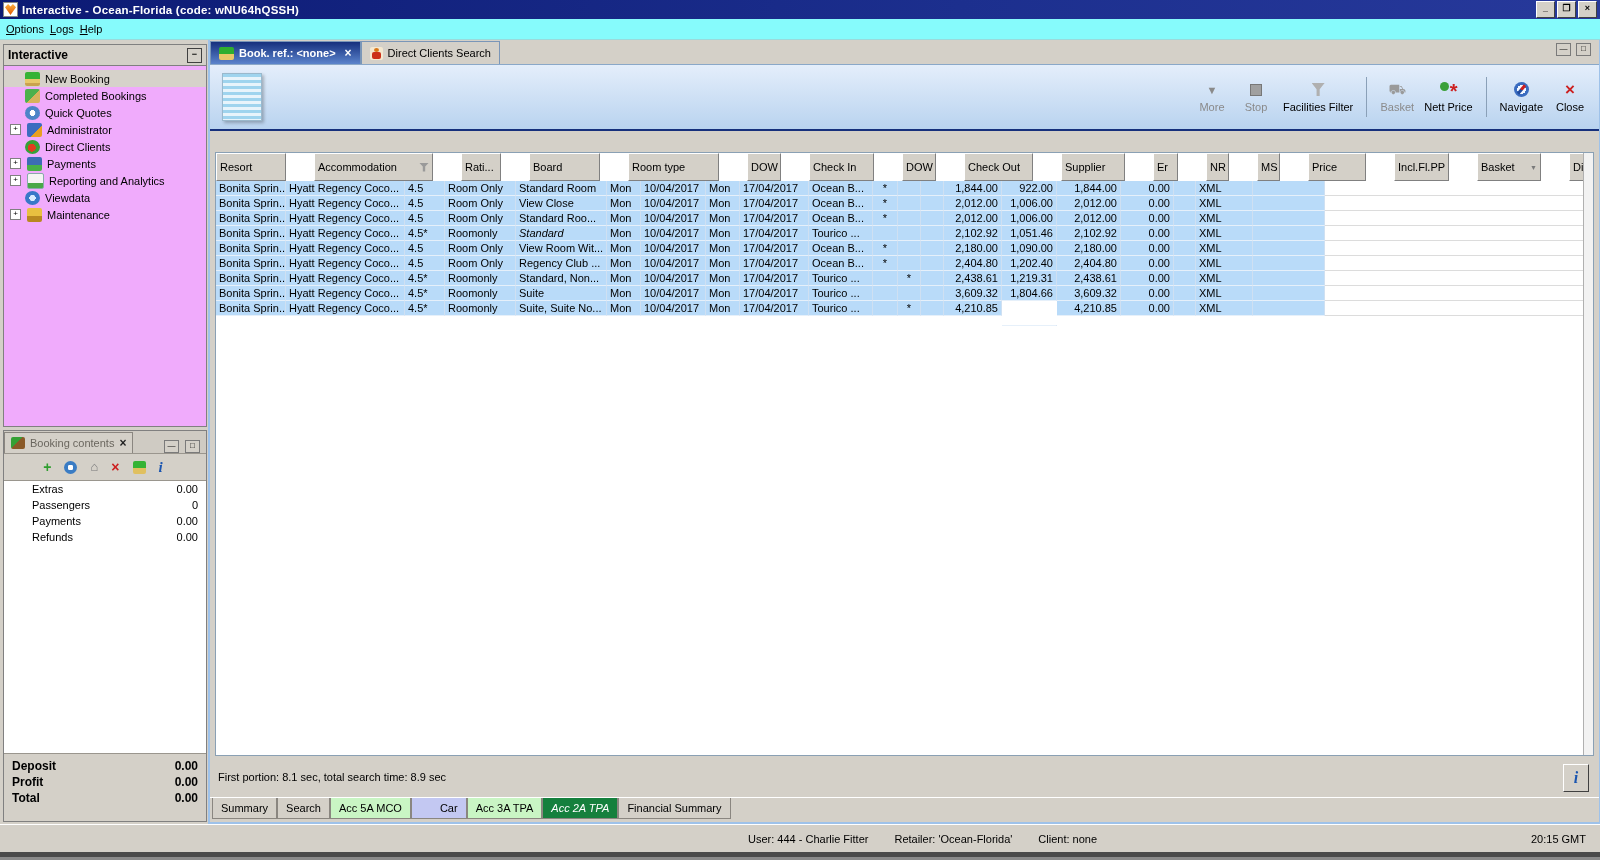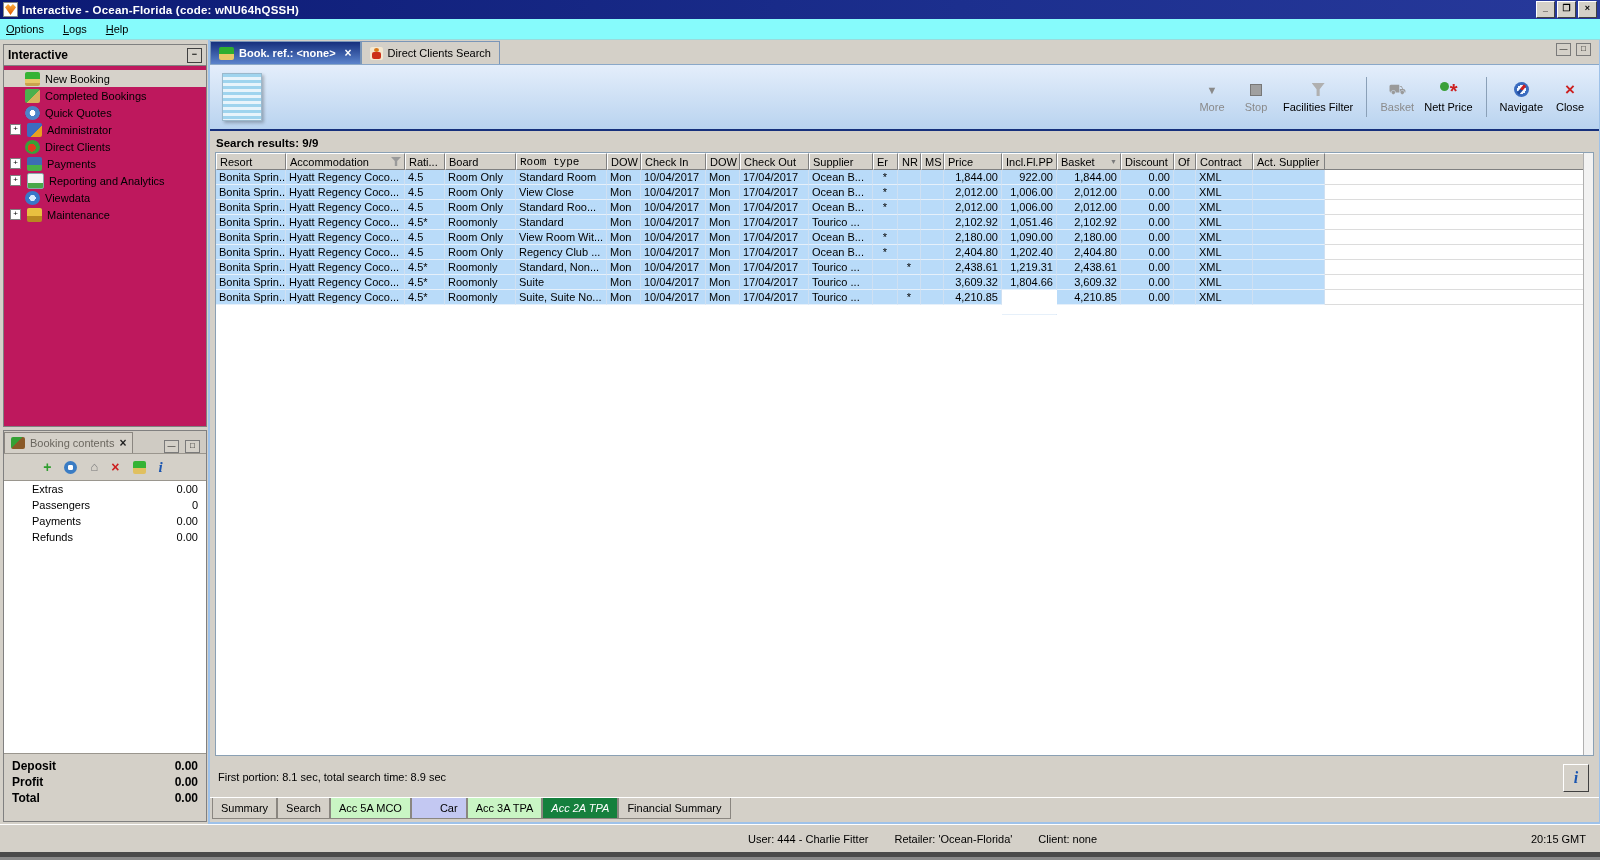--- a/index.html
+++ b/index.html
@@ -11,26 +11,26 @@
     background:linear-gradient(90deg,#0c1a74,#1c2f8e 60%,#27399b);display:flex;align-items:center;padding:0 3px;}
   .app-icon{width:13px;height:13px;background:#fff;border:1px solid #888;margin-right:4px;position:relative;}
   .app-icon::after{content:"";position:absolute;left:1px;top:1px;right:1px;bottom:1px;
     background:linear-gradient(180deg,#ffb040,#e05800);clip-path:polygon(50% 100%,0 30%,28% 0,50% 22%,72% 0,100% 30%);}
   .title-text{color:#fff;font-weight:bold;font-size:11.5px;letter-spacing:.2px;}
   .win-btns{margin-left:auto;display:flex;gap:2px;}
   .win-btn{width:17px;height:15px;background:#d4d0c8;border-top:1px solid #fff;border-left:1px solid #fff;
     border-right:1px solid #404040;border-bottom:1px solid #404040;font-size:9px;line-height:13px;
     text-align:center;font-weight:bold;color:#000;}
   .menubar{position:absolute;left:0;top:19px;right:0;height:20px;background:#86fbfc;display:flex;align-items:center;
-    padding-left:6px;gap:19px;border-bottom:1px solid #9adadb;}
+    padding-left:6px;gap:6px;border-bottom:1px solid #9adadb;}
   .menu-item{display:inline-block;}
   .menu-item::first-letter{text-decoration:underline;}
 
   
-  .interactive-panel{position:absolute;left:3px;top:44px;width:202px;height:381px;background:#be185d;
+  .interactive-panel{position:absolute;left:3px;top:44px;width:202px;height:381px;background:#f0abfc;
     border:1px solid #808080;}
   .panel-header{height:20px;background:#d4d0c8;border-bottom:1px solid #808080;display:flex;align-items:center;
     padding:0 4px;font-weight:bold;font-size:12px;}
   .collapse-btn{margin-left:auto;width:13px;height:13px;border:1px solid #404040;background:#d4d0c8;
     font-size:9px;line-height:11px;text-align:center;}
   .tree{padding-top:4px;}
   .tree-row{display:flex;align-items:center;height:17px;padding-left:6px;}
   .tree-row.selected{background:#d6d2ca;}
   .expander{width:9px;height:9px;border:1px solid #808080;background:#fff;font-size:8px;line-height:7px;
     text-align:center;margin-right:6px;flex:0 0 9px;}
@@ -107,21 +107,21 @@
   .gi-nett::after{content:"*";position:absolute;right:-1px;top:-2px;color:#cc2020;font-size:20px;font-weight:bold;}
   .gi-navigate{width:15px;height:15px;border-radius:50%;background:radial-gradient(circle,#f4f8ff 0 40%,#3a6cc0 42%);
     position:relative;}
   .gi-navigate::after{content:"";position:absolute;left:6px;top:2px;width:3px;height:11px;background:linear-gradient(180deg,#cc2020 0 50%,#204a9c 50%);transform:rotate(40deg);}
   .gi-close{color:#cc2020;font-size:17px;font-weight:bold;line-height:14px;}
 
   .results-label{height:20px;display:flex;align-items:center;padding:2px 6px 0 6px;font-weight:bold;font-size:11.5px;}
 
   .grid-area{position:absolute;left:5px;right:5px;top:112px;bottom:66px;background:#fff;border:1px solid #8aa0b4;overflow:hidden;}
   .vscroll{position:absolute;right:0;top:0;bottom:0;width:9px;background:#f2f2f2;border-left:1px solid #b0b0b0;}
-  .grid-hdr{display:flex;height:17px;}
+  .grid-hdr{display:flex;height:28px;gap:28px;}
   .hcell{box-sizing:border-box;background:#d4d0c8;border-top:1px solid #fff;border-left:1px solid #fff;
     border-right:1px solid #808080;border-bottom:1px solid #808080;padding:0 3px;font-size:11px;
     display:flex;align-items:center;overflow:hidden;white-space:nowrap;flex:0 0 auto;}
   .hcell .sort{margin-left:auto;color:#7a7a7a;font-size:7px;}
   .hcell .funnel{margin-left:auto;width:10px;height:9px;background:#9a9a9a;
     clip-path:polygon(0 0,100% 0,62% 45%,62% 100%,38% 100%,38% 45%);}
   .grid-row{display:flex;height:15px;}
   .cell{box-sizing:border-box;background:#b9dbf9;border-right:1px solid #cfe0f2;border-bottom:1px solid #e6f0fa;
     padding:0 3px;font-size:11px;display:flex;align-items:center;overflow:hidden;white-space:nowrap;flex:0 0 auto;}
   .cell.r{justify-content:flex-end;}
@@ -337,38 +337,37 @@
           </div>
           <div class="tb-btn">
             <div class="tb-ic">
               <span class="gi-close">×</span>
             </div>
             <span>Close</span>
           </div>
         </div>
     </div>
 
-    <div class="results-label">Search results: 9/9</div>
 
     <div class="grid-area">
       <div class="grid-hdr" id="grid-hdr">
           <div class="hcell" style="width: 70px;">
             <span>Resort</span>
           </div>
           <div class="hcell" style="width: 119px;">
             <span>Accommodation</span>
             <span class="funnel"></span>
           </div>
           <div class="hcell" style="width: 40px;">
             <span>Rati...</span>
           </div>
           <div class="hcell" style="width: 71px;">
             <span>Board</span>
           </div>
-          <div class="hcell" style="width: 91px; font-family: Liberation Mono, monospace;">
+          <div class="hcell" style="width: 91px;">
             <span>Room type</span>
           </div>
           <div class="hcell" style="width: 34px;">
             <span>DOW</span>
           </div>
           <div class="hcell" style="width: 65px;">
             <span>Check In</span>
           </div>
           <div class="hcell" style="width: 34px;">
             <span>DOW</span>
@@ -480,21 +479,21 @@
             <div class="cell" style="width: 22px;"></div>
             <div class="cell" style="width: 57px;">XML</div>
             <div class="cell" style="width: 72px;"></div>
             <div class="row-filler"></div>
           </div>
           <div class="grid-row">
             <div class="cell" style="width: 70px;">Bonita Sprin...</div>
             <div class="cell" style="width: 119px;">Hyatt Regency Coco...</div>
             <div class="cell" style="width: 40px;">4.5*</div>
             <div class="cell" style="width: 71px;">Roomonly</div>
-            <div class="cell" style="width: 91px;">Standard</div>
+            <div class="cell" style="width: 91px; font-style: italic;">Standard</div>
             <div class="cell" style="width: 34px;">Mon</div>
             <div class="cell" style="width: 65px;">10/04/2017</div>
             <div class="cell" style="width: 34px;">Mon</div>
             <div class="cell" style="width: 69px;">17/04/2017</div>
             <div class="cell" style="width: 64px;">Tourico ...</div>
             <div class="cell c" style="width: 25px;"></div>
             <div class="cell c" style="width: 23px;"></div>
             <div class="cell c" style="width: 23px;"></div>
             <div class="cell r" style="width: 58px;">2,102.92</div>
             <div class="cell r" style="width: 55px;">1,051.46</div>

